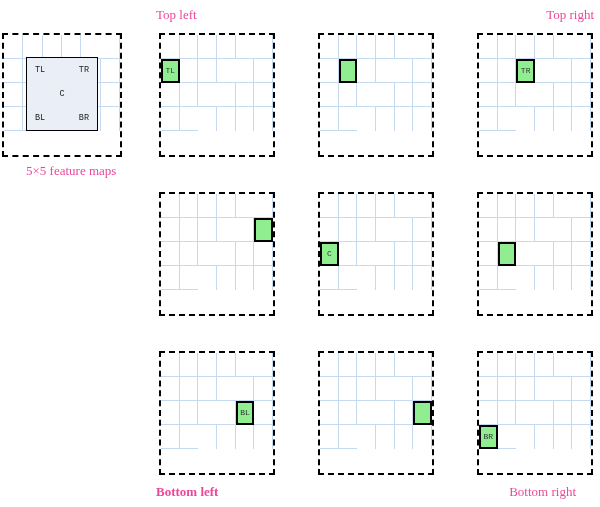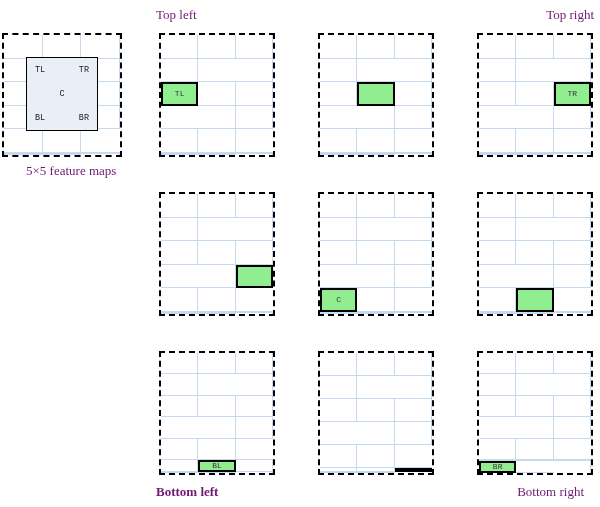--- a/index.html
+++ b/index.html
@@ -15,21 +15,21 @@
     color: #1a1a1a;
     overflow: hidden;
   }
 
   
   .grid {
     position: absolute;
     border: 2px dashed #000000;
     box-sizing: border-box;
     display: grid;
-    grid-template-columns: repeat(3, 1fr);
+    grid-template-columns: repeat(6, 1fr);
     grid-template-rows: repeat(5, 1fr);
     background: #ffffff;
   }
   .cell {
     border-right: 1px solid #c5d9ef;
     border-bottom: 1px solid #c5d9ef;
     box-sizing: border-box;
     position: relative;
   }
   .cell:nth-child(5n) { border-right: none; }
@@ -82,21 +82,21 @@
   .cl-tr { right: 8px; top: 8px; }
   .cl-c  { left: 50%;  top: 50%; transform: translate(-50%, -50%); }
   .cl-bl { left: 8px;  bottom: 8px; }
   .cl-br { right: 8px; bottom: 8px; }
 
   .caption {
     position: absolute;
     font-size: 13px;
     font-family: "Liberation Serif", serif;
     white-space: nowrap;
-    color: #701a75;
+    color: #ec4899;
   }
   #source-caption {
     left: 26px;
     top: 163px;
   }
 
   
   #g-tl { left: 159px; top: 33px; }
   #g-tc { left: 318px; top: 33px; }
   #g-tr { left: 477px; top: 33px; }
@@ -110,21 +110,21 @@
   #g-ml, #g-mc, #g-mr,
   #g-bl, #g-bc, #g-br {
     width: 116px;
     height: 124px;
   }
 
   
   #cap-top-left     { left: 156px; top: 7px; }
   #cap-top-right    { right: 6px;  top: 7px; }
   #cap-bottom-left  { left: 156px; top: 484px; font-weight: bold; }
-  #cap-bottom-right { right: 16px;  top: 484px; }
+  #cap-bottom-right { right: 24px;  top: 484px; }
 </style>
 </head>
 <body>
 
 <div class="grid" id="source-grid">
     <div class="cell"></div>
     <div class="cell"></div>
     <div class="cell"></div>
     <div class="cell"></div>
     <div class="cell"></div>

